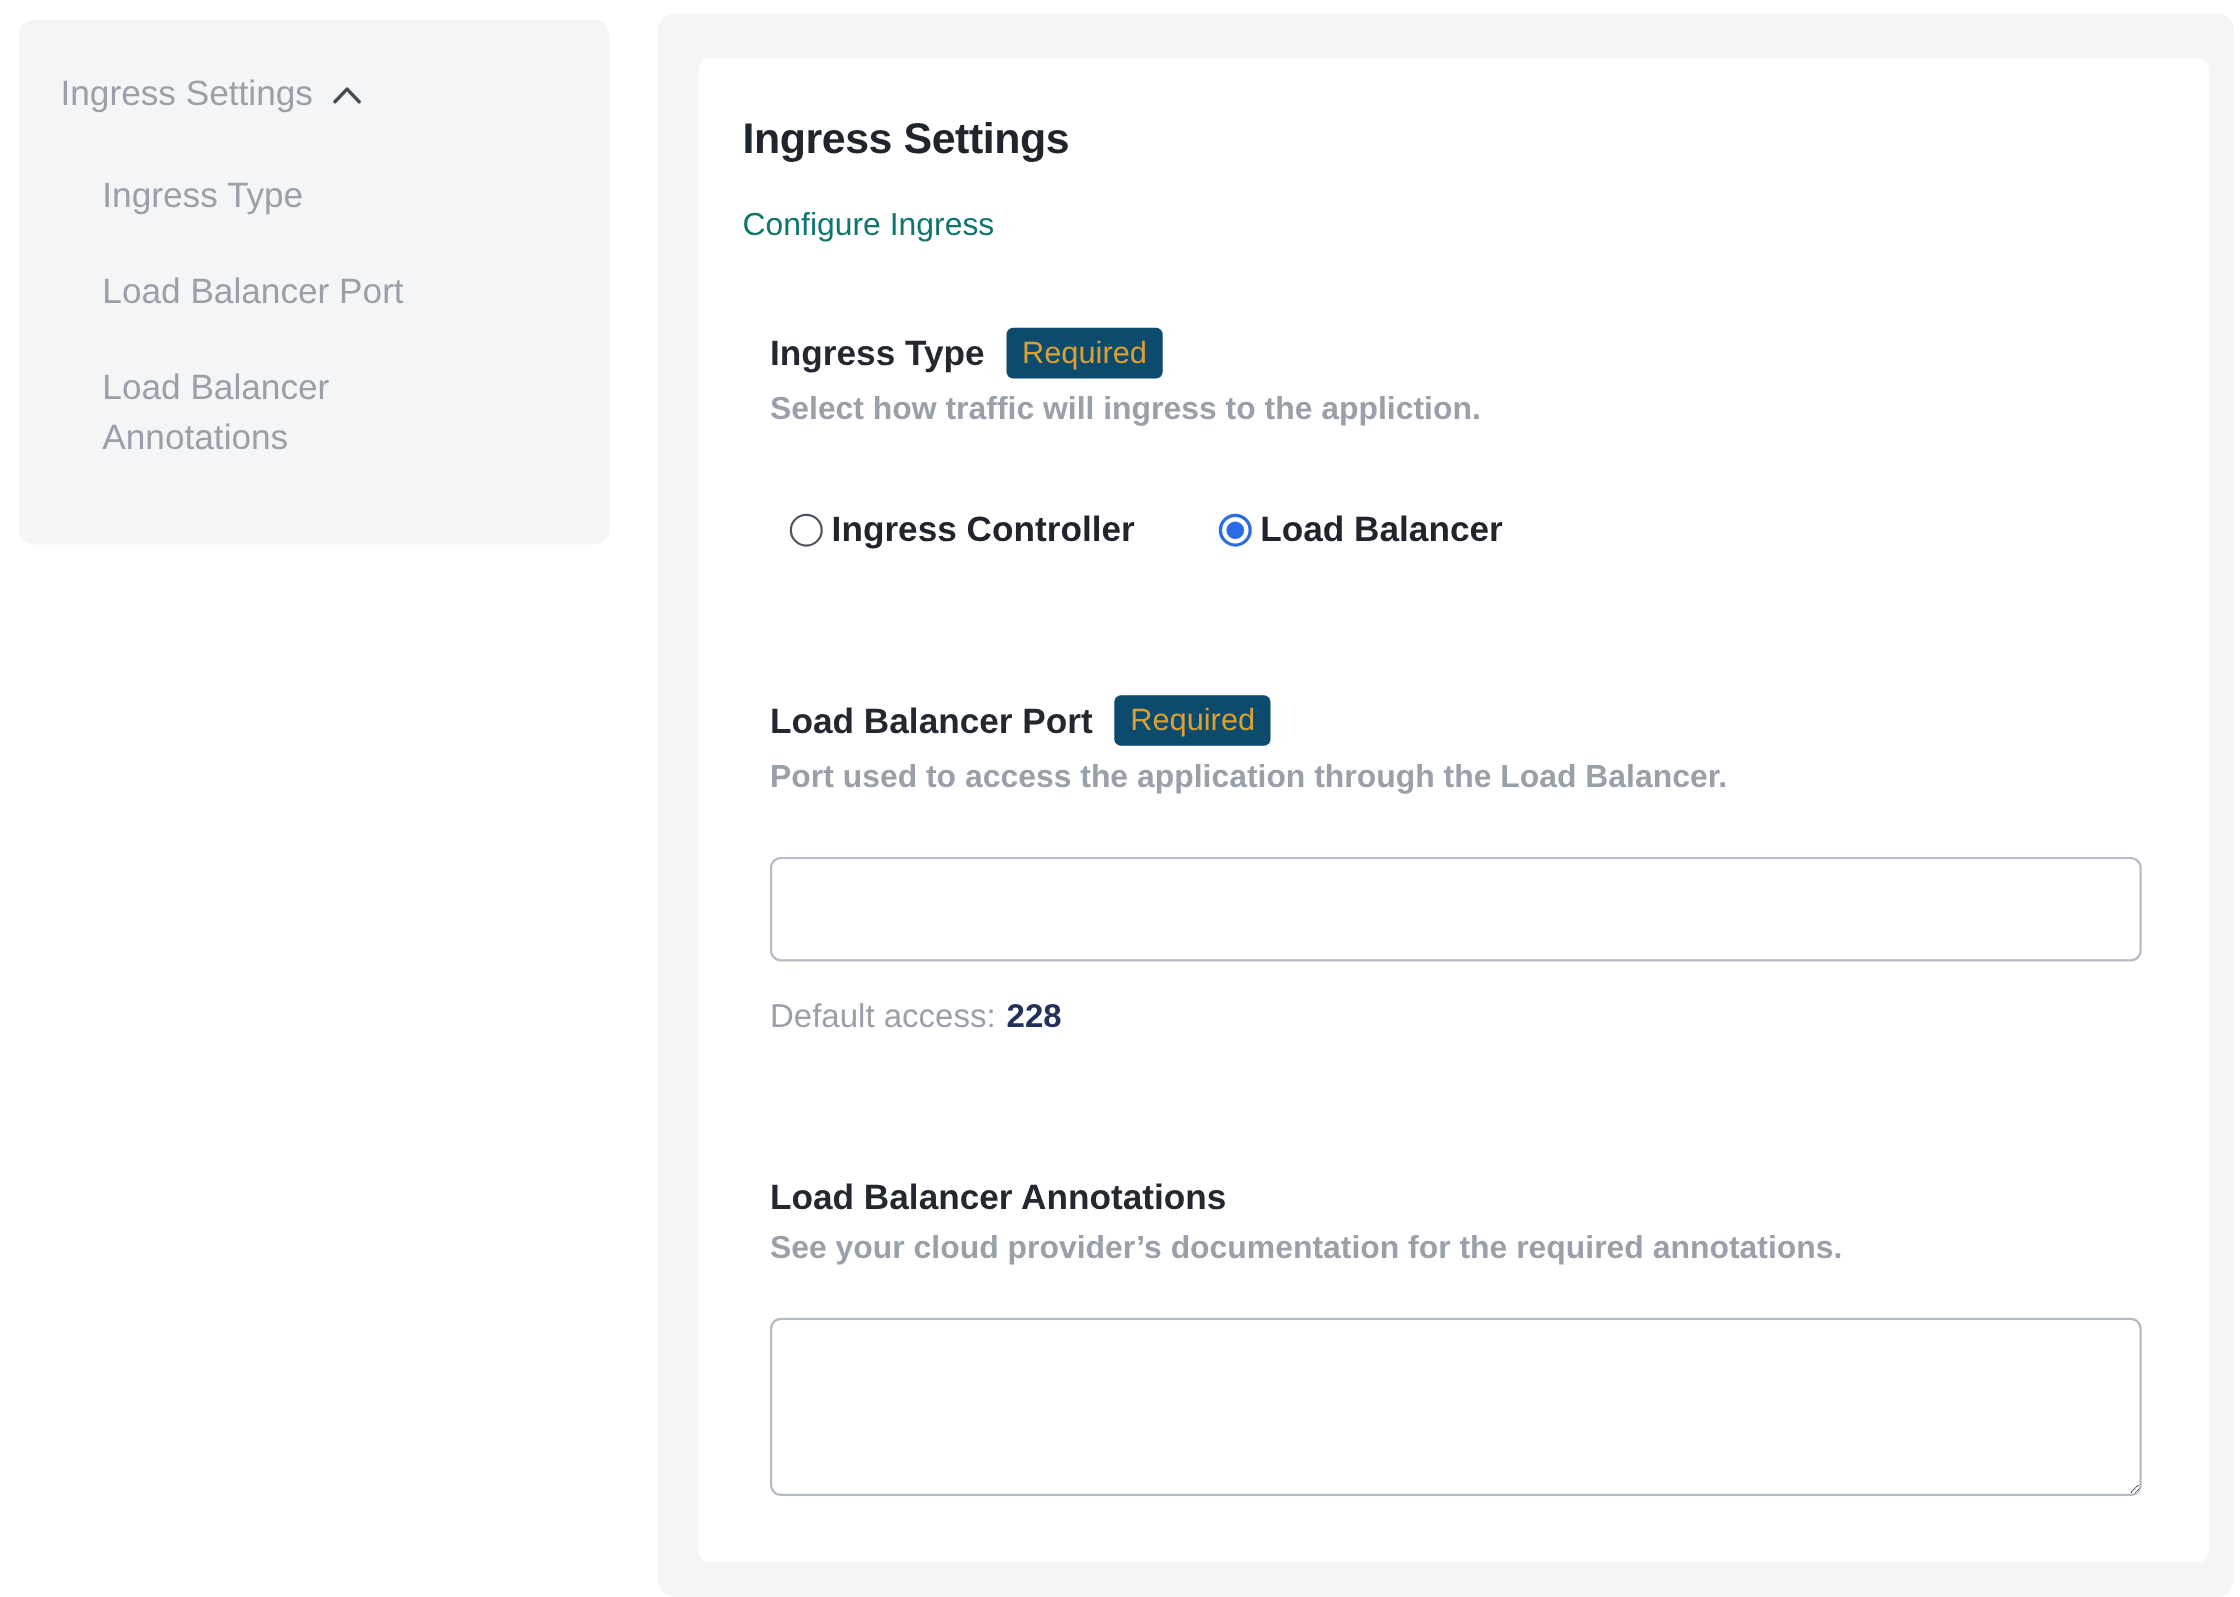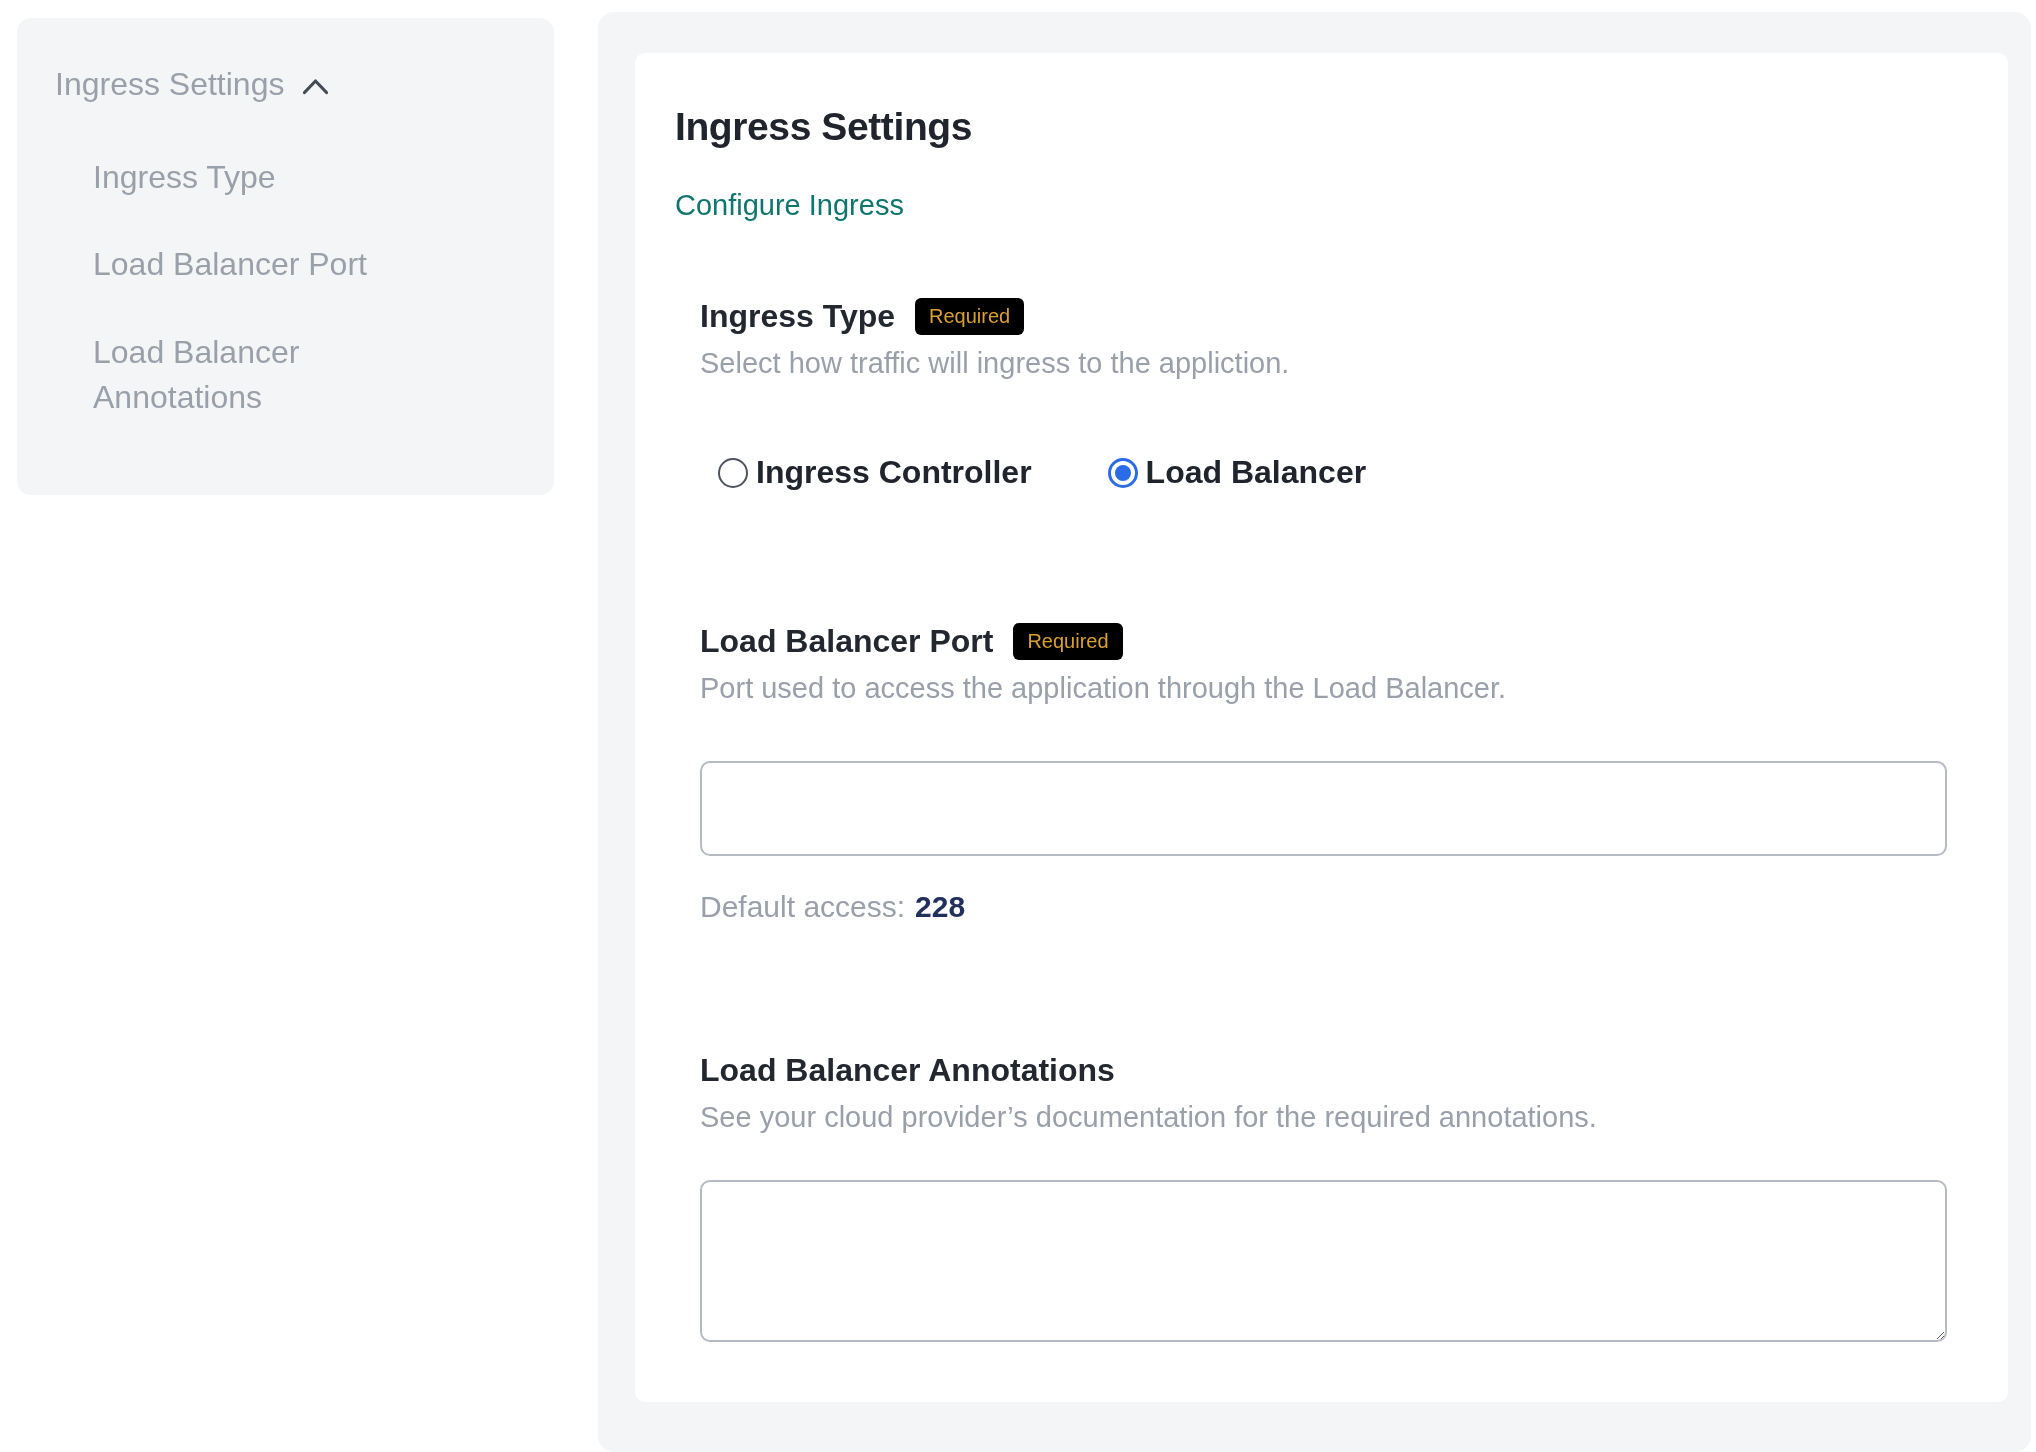--- a/index.html
+++ b/index.html
@@ -79,31 +79,32 @@
 
   .section-header {
     display: flex;
     align-items: center;
     gap: 20px;
     font-size: 32px;
     font-weight: 700;
     color: #23272f;
   }
   .badge {
-    background: #000000;
+    background: #0c4a6e;
     color: #d9a032;
-    font-size: 20px;
+    font-size: 28px;
     font-weight: 400;
     padding: 7px 14px;
     border-radius: 6px;
   }
   .section-desc {
     margin-top: 12px;
     font-size: 29px;
     color: #9aa0aa;
+    font-weight: bold;
   }
 
   
   .radio-row {
     display: flex;
     align-items: center;
     gap: 76px;
     margin-top: 74px;
     margin-left: 18px;
   }

